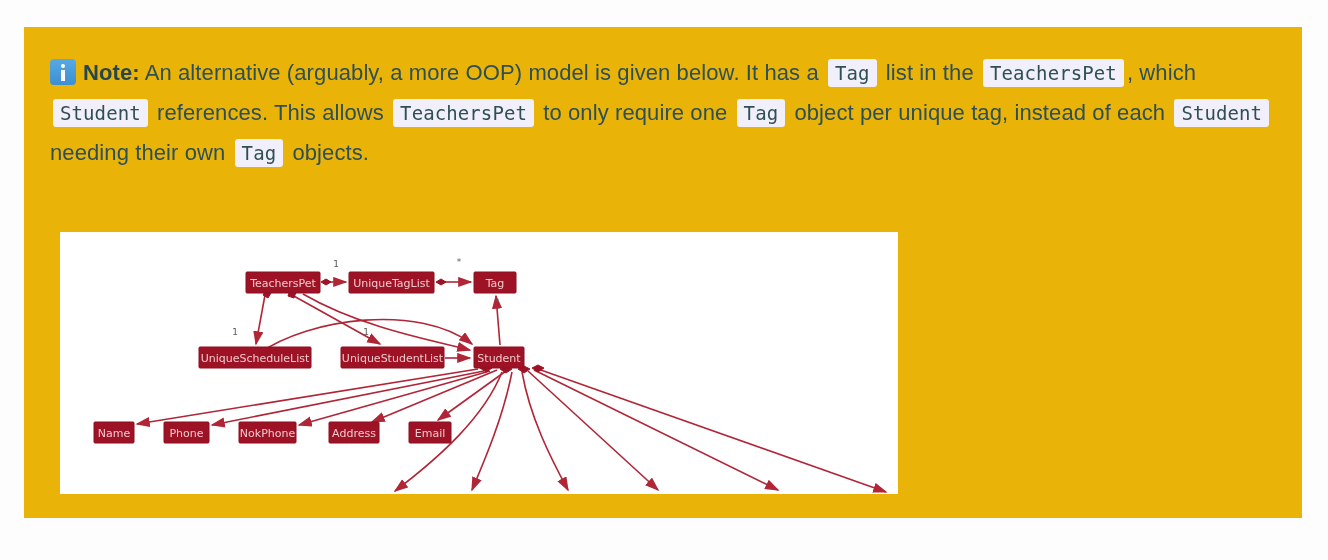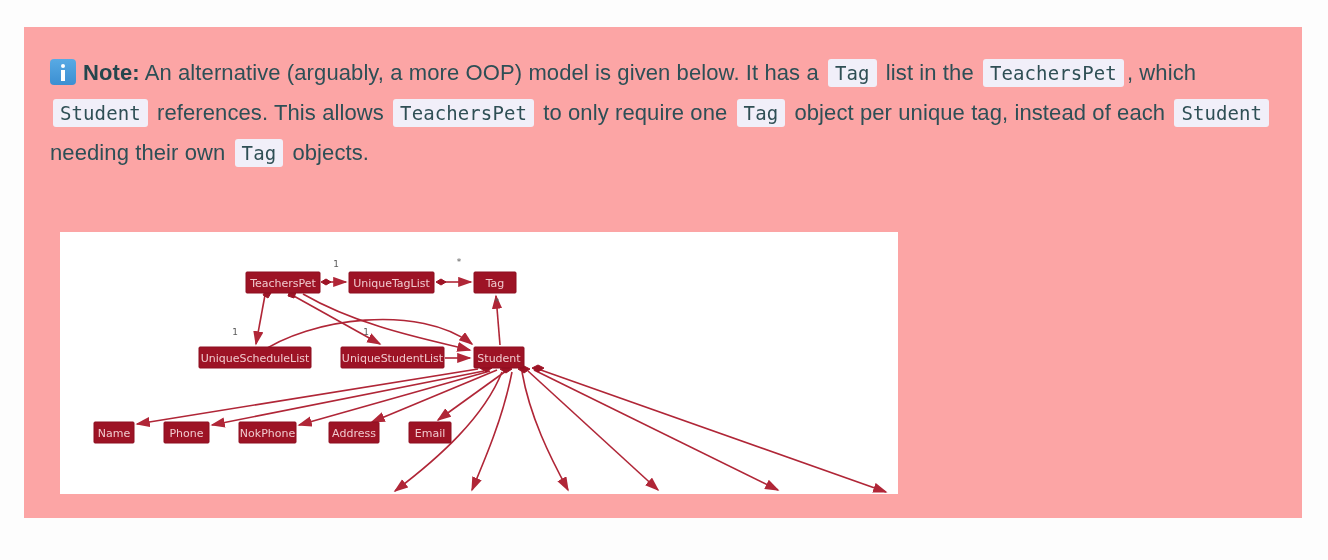--- a/index.html
+++ b/index.html
@@ -19,21 +19,21 @@
     background: #fdfdfd;
   }
 
   
   .note-panel {
     position: absolute;
     left: 24px;
     top: 27px;
     width: 1278px;
     height: 491px;
-    background: #fca5a5;
+    background: #eab308;
     box-sizing: border-box;
   }
 
   .note-body {
     position: absolute;
     left: 26px;
     top: 26px;
     width: 1230px;
     font-size: 22px;
     line-height: 40px;

